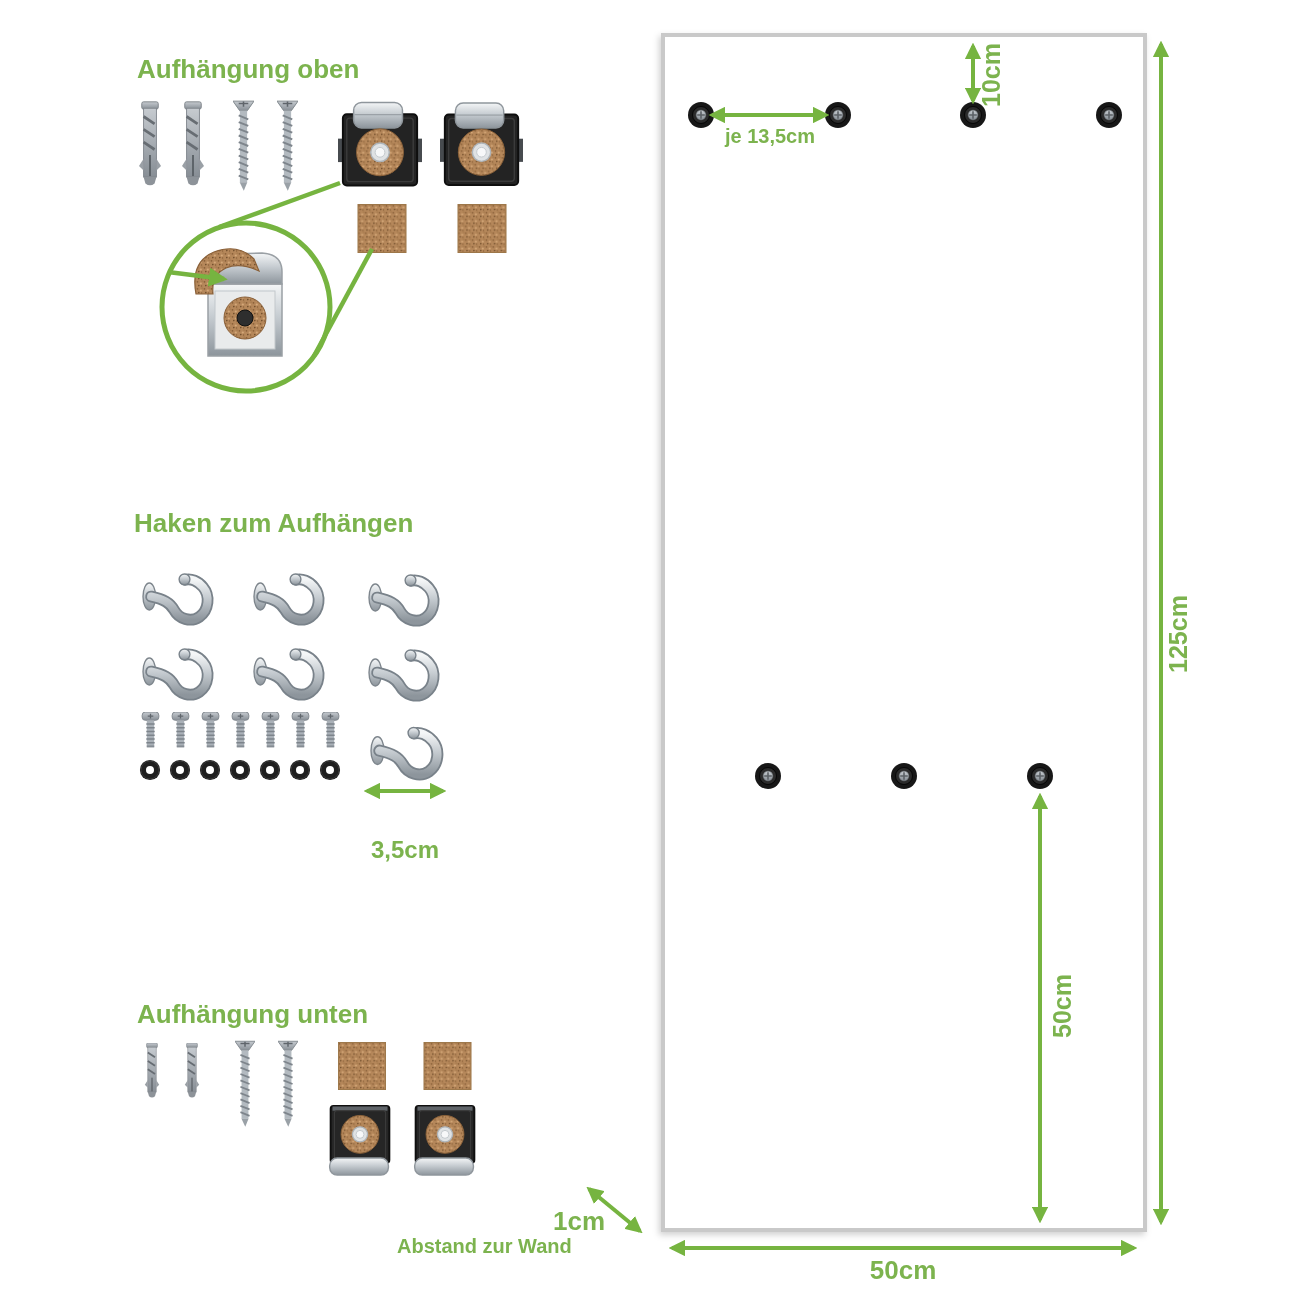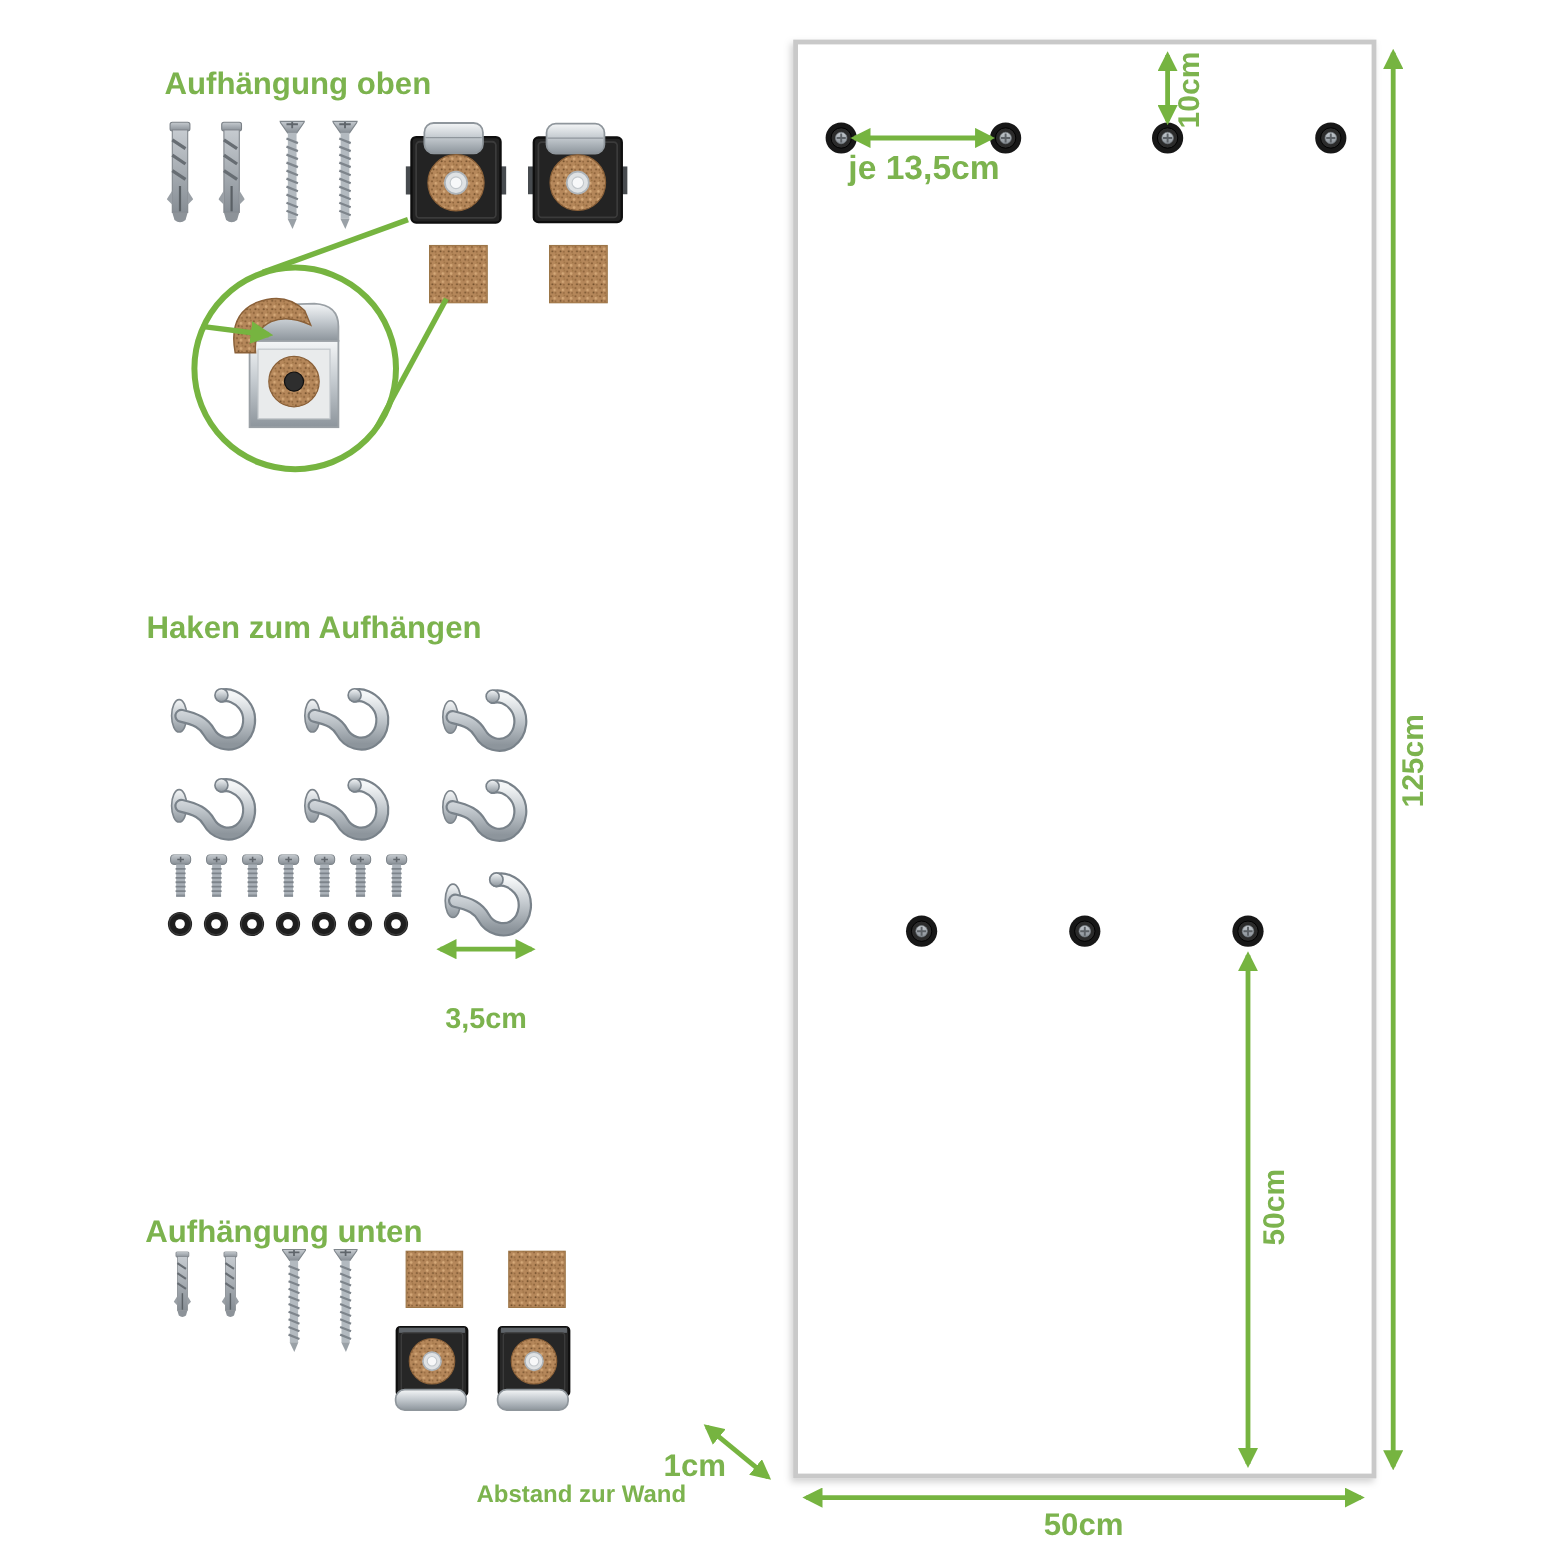--- a/index.html
+++ b/index.html
@@ -216,25 +216,25 @@
       <use href="#s-screw" x="278" y="1040" width="20" height="88"></use>
       <use href="#s-cork" x="337" y="1042" width="50" height="48"></use>
       <use href="#s-cork" x="422" y="1042" width="51" height="48"></use>
       <use href="#s-clipbot" x="328" y="1105" width="64" height="72"></use>
       <use href="#s-clipbot" x="413" y="1105" width="64" height="72"></use>
     </g>
   </svg>
 
   <div class="label heading" style="left:137px;top:55px;">Aufhängung oben</div>
 
-  <div class="label heading" style="left:122px;top:509px;">Haken zum Aufhängen</div>
-
-  <div class="label heading" style="left:121px;top:1000px;margin-top:12px;">Aufhängung unten</div>
-
-  <div class="label dim center" style="left:690px;top:125px;width:160px;font-size:28px;">je 13,5cm</div>
+  <div class="label heading" style="left:134px;top:509px;">Haken zum Aufhängen</div>
+
+  <div class="label heading" style="left:137px;top:1000px;">Aufhängung unten</div>
+
+  <div class="label dim center" style="left:690px;top:125px;width:160px;font-size:20px;">je 13,5cm</div>
 
   <div class="label v-label" style="left:952px;top:62px;width:80px;height:26px;">10cm</div>
 
   <div class="label v-label" style="left:1134px;top:621px;width:90px;height:26px;">125cm</div>
 
   <div class="label v-label" style="left:1018px;top:993px;width:90px;height:26px;">50cm</div>
 
   <div class="label center" style="left:823px;top:1256px;width:160px;font-size:26px;font-weight:600;">50cm</div>
 
   <div class="label dim center" style="left:509px;top:1207px;width:140px;font-size:26px;">1cm</div>

